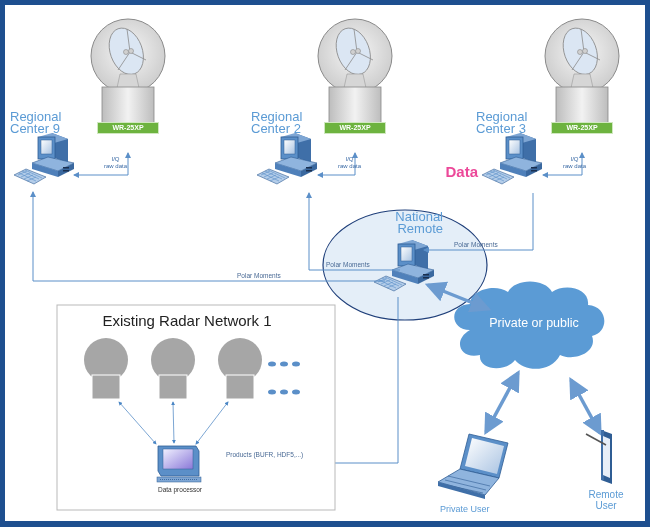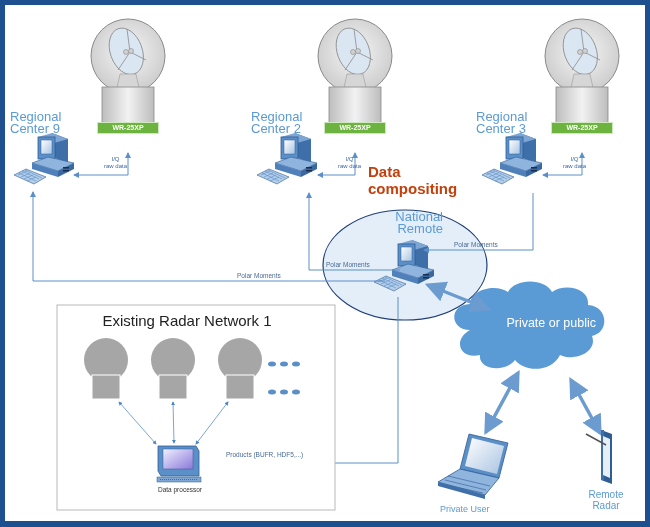--- a/index.html
+++ b/index.html
@@ -3,21 +3,21 @@
 <meta charset="utf-8">
 <style>
   html, body { margin:0; padding:0; background:#ffffff; }
   body { width:650px; height:527px; overflow:hidden; font-family:"Liberation Sans", sans-serif; }
   #frame { position:absolute; left:0; top:0; width:650px; height:527px; box-sizing:border-box; border:5px solid #1e4f8f; border-bottom-width:6px; background:#fff; }
   svg { position:absolute; left:0; top:0; }
   .lbl { position:absolute; white-space:nowrap; }
   .center-lbl { color:#5b9bd5; font-size:13px; line-height:12px; }
   .small-lbl { color:#3a6aa5; font-size:6px; line-height:7px; text-align:center; }
   .pm-lbl { color:#4a6a95; font-size:6.5px; }
-  .red-title { color:#c2410c; font-weight:bold; font-size:15px; line-height:17px; text-align:left; }
+  .red-title { color:#ec4899; font-weight:bold; font-size:15px; line-height:17px; text-align:right; }
   .badge { position:absolute; background:#6db33f; color:#fff; font-weight:bold; font-size:7px; text-align:center; line-height:10px; border:1px solid #d0e8c0; }
 </style>
 </head>
 <body>
 
 <div id="frame"></div>
 
 <svg width="650" height="527" viewBox="0 0 650 527">
   <defs>
     <marker id="arr" markerWidth="6" markerHeight="6" refX="5" refY="3" orient="auto">
@@ -199,37 +199,36 @@
   <div>I/Q</div>
   <div>raw data</div>
 </div>
 <div class="lbl small-lbl" style="left:563px;top:156px;">
   <div>I/Q</div>
   <div>raw data</div>
 </div>
 
 <div class="lbl red-title" style="left:368px;top:163px;width:110px;">
   <div>Data</div>
-  <div>compositing</div>
 </div>
 
 <div class="lbl center-lbl" style="left:373px;top:211px;width:70px;text-align:right;">
   <div>National</div>
   <div>Remote</div>
 </div>
 
 <div class="lbl pm-lbl" style="left:237px;top:272px;">Polar Moments</div>
 <div class="lbl pm-lbl" style="left:326px;top:261px;">Polar Moments</div>
 <div class="lbl pm-lbl" style="left:454px;top:241px;">Polar Moments</div>
 
 <div class="lbl" style="left:57px;top:312px;width:260px;text-align:center;font-size:15px;color:#222;">Existing Radar Network 1</div>
 <div class="lbl" style="left:150px;top:486px;width:60px;text-align:center;font-size:6.5px;color:#333;">Data processor</div>
 <div class="lbl pm-lbl" style="left:226px;top:451px;">Products (BUFR, HDF5,...)</div>
 
-<div class="lbl" style="left:472px;top:315px;width:124px;text-align:right;color:#fff;font-size:12.5px;line-height:16px;">
+<div class="lbl" style="left:472px;top:315px;width:124px;text-align:center;color:#fff;font-size:12.5px;line-height:16px;">
   <div>Private or public</div>
 </div>
 
 <div class="lbl center-lbl" style="left:440px;top:503px;font-size:9px;">Private User</div>
 <div class="lbl center-lbl" style="left:584px;top:489px;width:44px;text-align:center;font-size:10px;line-height:11px;">
   <div>Remote</div>
-  <div>Radar</div>
+  <div>User</div>
 </div>
 
 </body></html>

